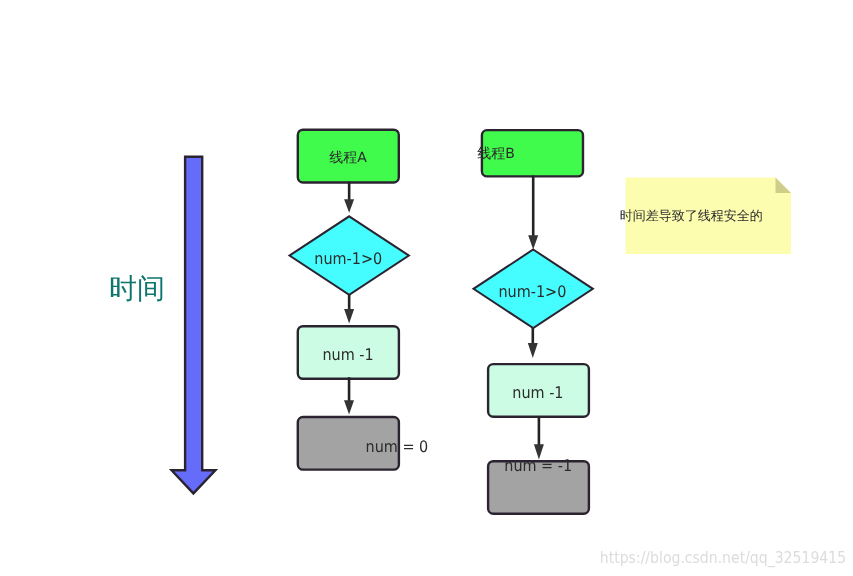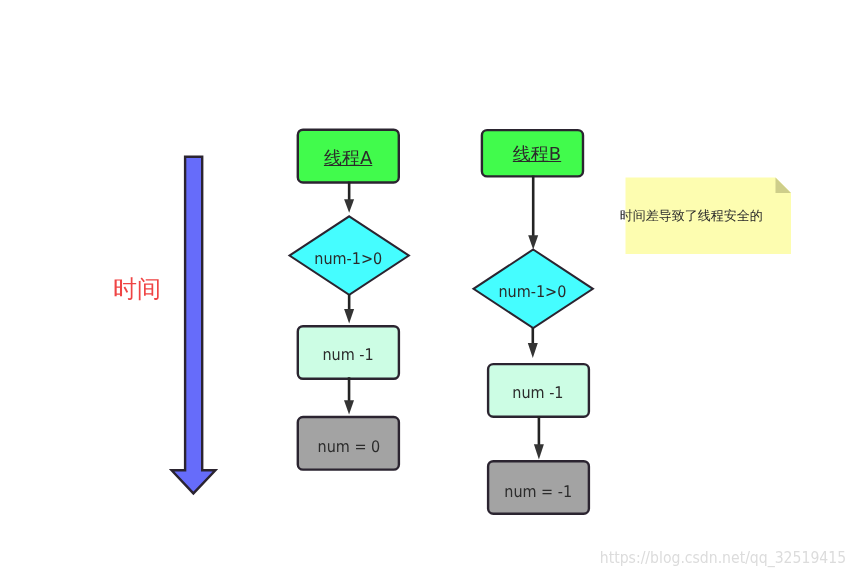--- a/index.html
+++ b/index.html
@@ -36,23 +36,23 @@
     will-change: opacity;
     opacity: 0.999;
     display: flex;
     align-items: center;
     justify-content: center;
     text-align: center;
     color: #2b2b2b;
     white-space: pre;
     pointer-events: none;
   }
-  .label-cn { font-size: 18px; font-family: "DejaVu Sans", sans-serif; text-decoration: underline; }
+  .label-cn { font-size: 14px; font-family: "DejaVu Sans", sans-serif; }
   .label-mono { font-size: 16px; font-family: "DejaVu Sans", sans-serif; font-stretch: condensed; }
-  .time-label { font-size: 24px; color: #ef4444; font-family: "DejaVu Sans", sans-serif; }
+  .time-label { font-size: 28px; color: #0f766e; font-family: "DejaVu Sans", sans-serif; }
   .note-text { font-size: 13px; line-height: 16.6px; color: #2b2b2b; font-family: "DejaVu Sans", sans-serif; }
   .watermark {
     position: absolute;
     -webkit-font-smoothing: antialiased;
     will-change: opacity;
     opacity: 0.999;
     font-size: 15.6px;
     color: #dcdcdc;
     white-space: pre;
     font-family: "DejaVu Sans", sans-serif;
@@ -94,25 +94,25 @@
 
     <path d="M625.5 177.5 L775.5 177.5 L791 193 L791 254 L625.5 254 Z" fill="#fdfdb0" stroke="none"></path>
     <path d="M775.5 177.5 L791 193 L775.5 193 Z" fill="#cece8a" stroke="none"></path>
   </svg>
 
   <div class="txt time-label" style="left:97px; top:278.8px; width:80px; height:22px;">时间</div>
 
   <div class="txt label-cn" style="left:297.6px; top:131.6px; width:101px; height:54px;">线程A</div>
   <div class="txt label-mono" style="left:297.7px; top:246px; width:101px; height:24px;">num-1&gt;0</div>
   <div class="txt label-mono" style="left:297.5px; top:329.1px; width:101px; height:51px;">num -1</div>
-  <div class="txt label-mono" style="left:298.4px; top:420px; width:101px; height:52px;">num = 0</div>
+  <div class="txt label-mono" style="left:298.4px; top:420px; width:101px; height:52px;padding-left:48px;">num = 0</div>
 
-  <div class="txt label-cn" style="left:497px; top:131.4px; width:80px; height:47px;">线程B</div>
+  <div class="txt label-cn" style="left:456px; top:131.4px; width:80px; height:47px;">线程B</div>
   <div class="txt label-mono" style="left:481.9px; top:279.1px; width:101px; height:24px;">num-1&gt;0</div>
   <div class="txt label-mono" style="left:487.4px; top:366.4px; width:101px; height:53px;">num -1</div>
-  <div class="txt label-mono" style="left:487.7px; top:466px; width:101px; height:51px;">num = -1</div>
+  <div class="txt label-mono" style="left:487.7px; top:440px; width:101px; height:51px;">num = -1</div>
 
   <div class="txt note-text" style="left:625.8px; top:179.4px; width:131px; height:76px; flex-direction:column;">
     <span>时间差导致了线程安全的</span>
   </div>
 
   <div class="watermark" style="left:599.8px; top:549px;text-align:center;">https://blog.csdn.net/qq_32519415</div>
 </div>
 
 </body></html>

